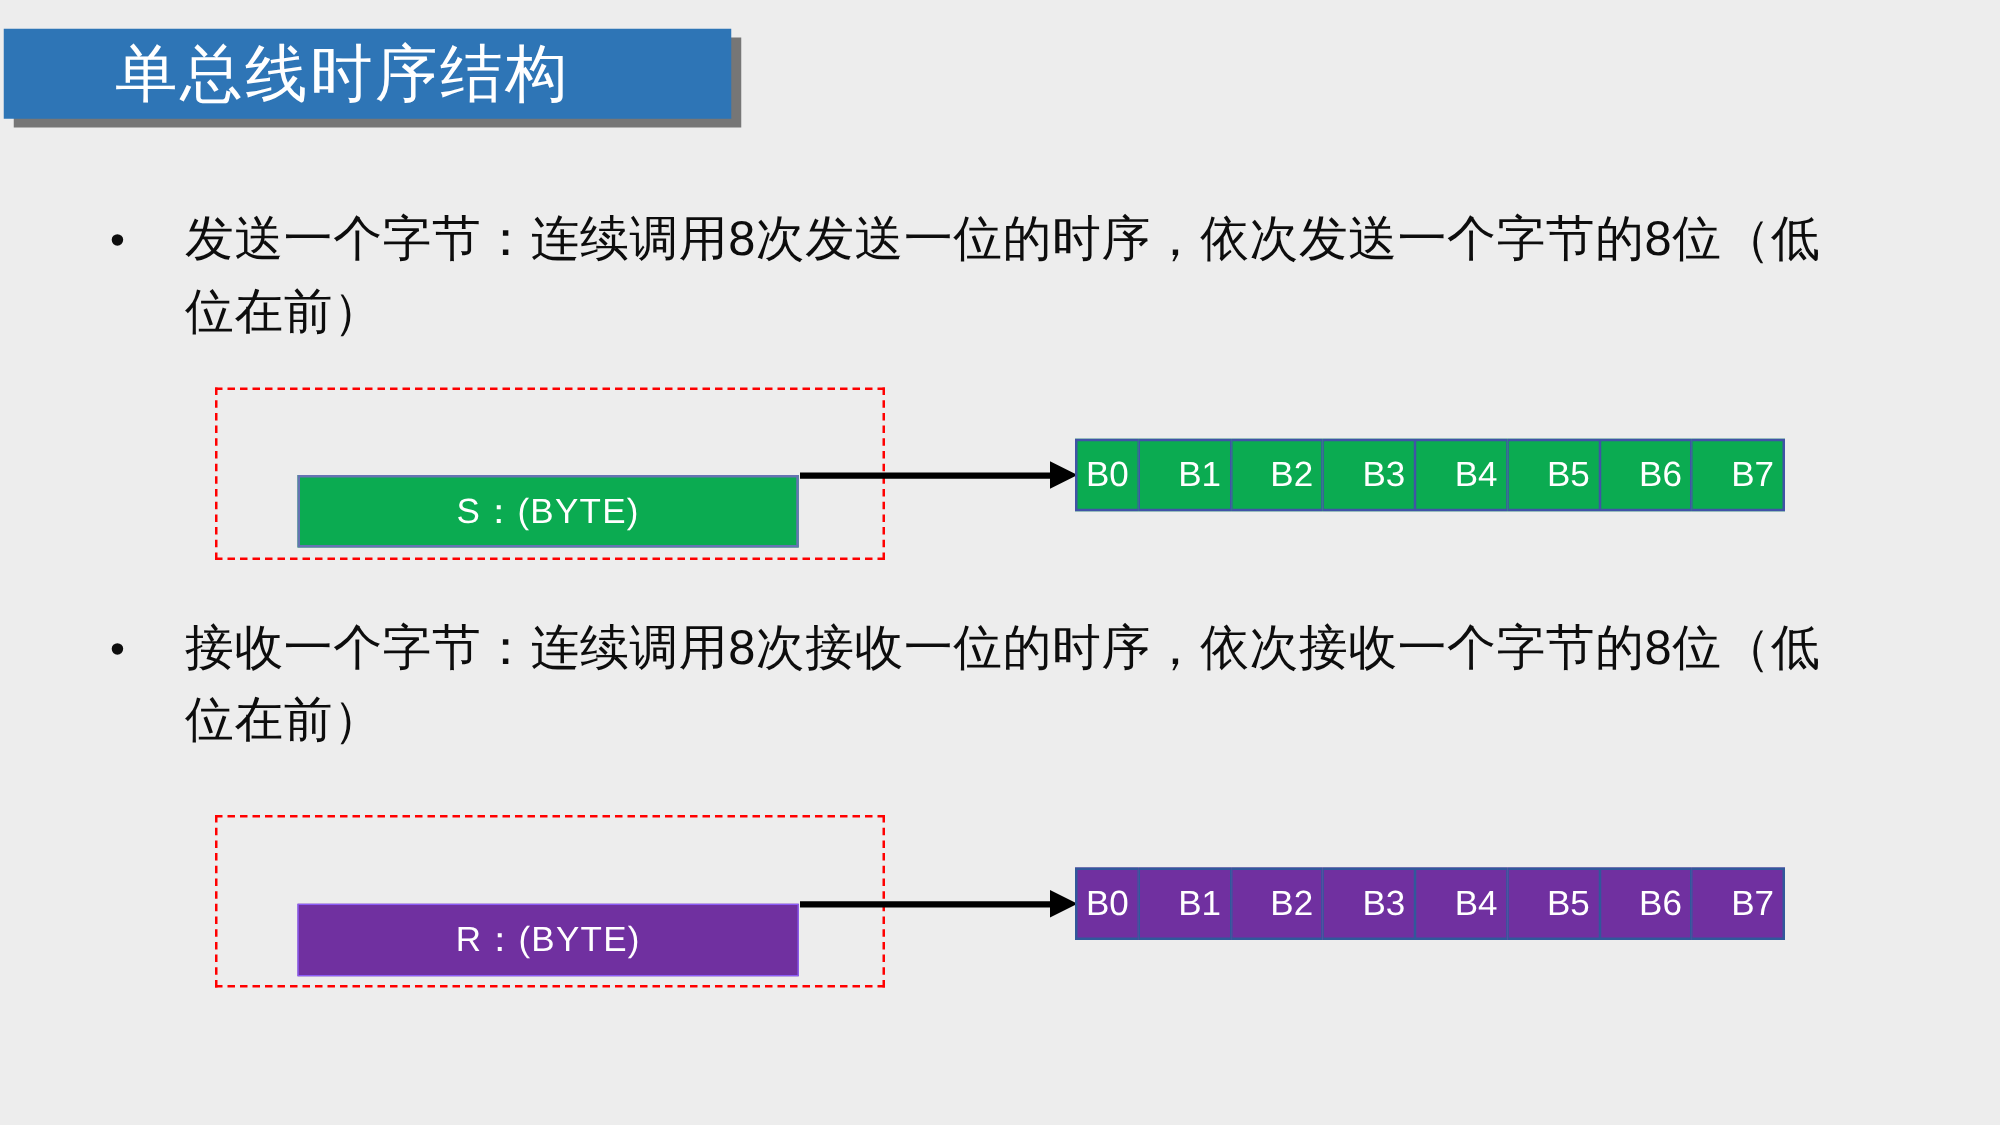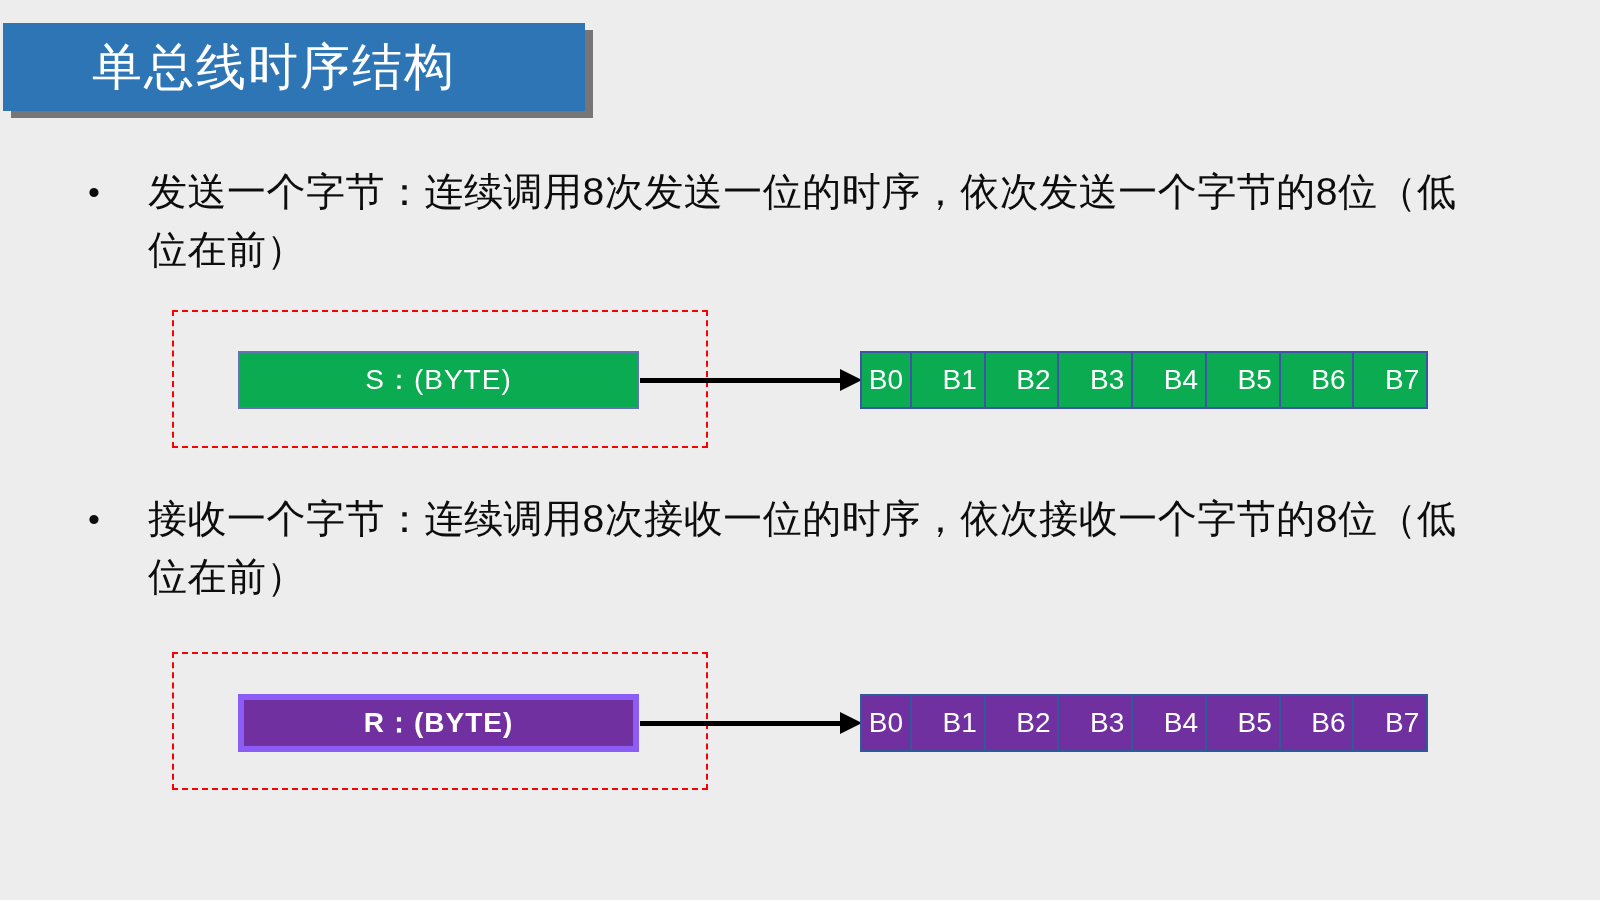--- a/index.html
+++ b/index.html
@@ -10,21 +10,21 @@
     height: 900px;
     background: #EDEDED;
     overflow: hidden;
     font-family: "Liberation Sans", sans-serif;
   }
 
   
   .title-banner {
     position: absolute;
     left: 3px; top: 23px;
-    width: 582px; height: 88px;
+    width: 582px; height: 72px;
     background: #2E75B6;
     box-shadow: 8px 7px 0 rgba(0,0,0,0.50);
     display: flex;
     align-items: center;
     justify-content: center;
     padding-right: 40px;
     box-sizing: border-box;
   }
   .title-banner .title-text {
     color: #FFFFFF;
@@ -71,23 +71,24 @@
     position: absolute;
     left: 238px;
     width: 401px; height: 58px;
     box-sizing: border-box;
     display: flex;
     align-items: center;
     justify-content: center;
     color: #FFFFFF;
     font-size: 28px;
     letter-spacing: 1px;
+    margin-top: 29px;
   }
   #source-send { top: 351px; background: #0BAB51; border: 2px solid #6673B3; }
-  #source-recv { top: 694px; background: #7030A0; border: 6px solid #8b5cf6; font-weight: bold; }
+  #source-recv { top: 694px; background: #7030A0; border: 1px solid #8b5cf6; }
 
   .arrow-shaft {
     position: absolute;
     left: 640px;
     width: 201px; height: 5px;
     background: #000000;
   }
   #shaft-send { top: 378px; }
   #shaft-recv { top: 721px; }
   .arrow-head {

